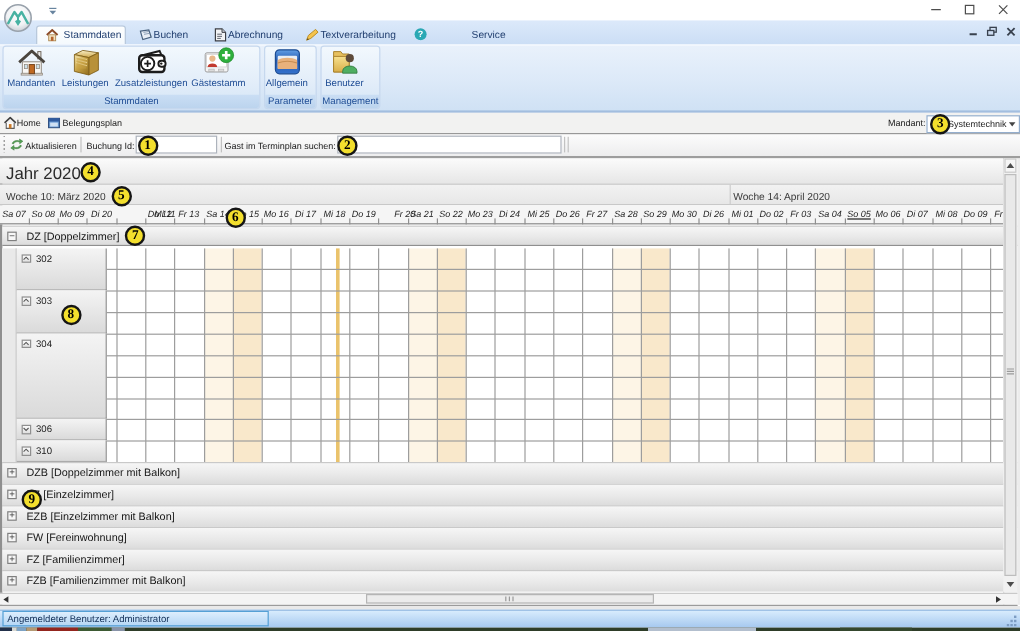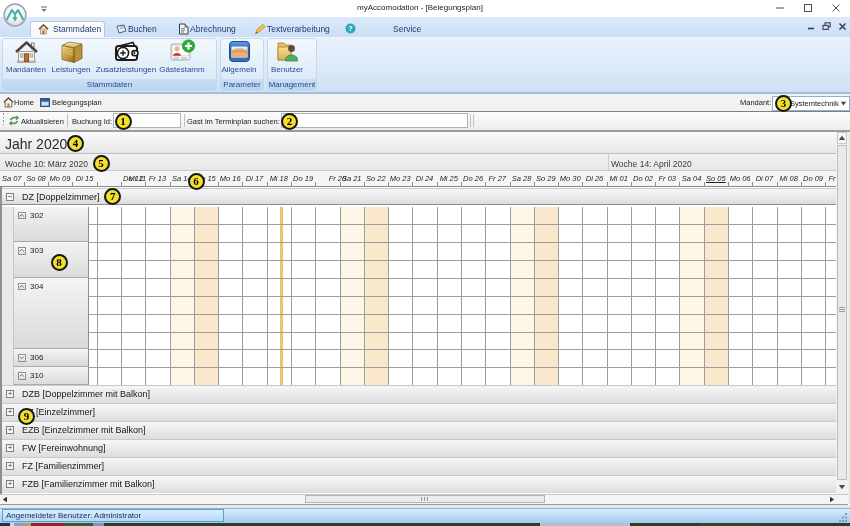--- a/index.html
+++ b/index.html
@@ -18,21 +18,20 @@
 .gbox{position:absolute;box-sizing:border-box;width:8px;height:8px;border:1px solid #7f7f7f;
   background:#f7f7f7;color:#3a3a3a;font-size:8px;line-height:6.5px;text-align:center;}
 .gtext{position:absolute;font-size:9px;color:#161616;white-space:nowrap;}
 .rbtn{position:absolute;box-sizing:border-box;width:7.5px;height:7.5px;border:1px solid #8f8f8f;
   background:linear-gradient(#fcfcfc,#dfdfdf);}
 .rtext{position:absolute;font-size:8px;color:#1a1a1a;}
 </style></head><body>
 <div id="app">
 
 <div class="abs" style="left:0;top:0;width:850px;height:17px;background:#ffffff;"></div>
-<div class="abs" style="left:320px;top:2.5px;width:200px;height:13px;font-size:8px;color:#1c1c1c;text-align:center;white-space:nowrap;">myAccomodation - [Belegungsplan]</div>
 <svg class="abs" style="left:770px;top:0;" width="76" height="16" viewBox="0 0 76 16">
   <line x1="6" y1="8" x2="14" y2="8" stroke="#4d4d4d" stroke-width="1"></line>
   <rect x="34.5" y="4.5" width="7" height="7" fill="none" stroke="#4d4d4d" stroke-width="1"></rect>
   <path d="M62.5 4.5 L69.5 11.5 M69.5 4.5 L62.5 11.5" stroke="#4d4d4d" stroke-width="1"></path>
 </svg>
 
 <div class="abs" style="left:0;top:17px;width:850px;height:19.5px;background:linear-gradient(#dcE9fa,#cbdef5);"></div>
 
 <svg class="abs" style="left:3px;top:3px;z-index:5;" width="24" height="24" viewBox="0 0 24 24">
   <defs>
@@ -229,21 +228,21 @@
 <div class="abs" style="left:0;top:131.5px;width:836px;height:22.5px;background:linear-gradient(#fbfbfb,#e6e6e6);border-bottom:1px solid #bcbcbc;box-sizing:border-box;"></div>
 <div class="abs" style="left:5px;top:136px;font-size:14px;color:#2b2b2b;">Jahr 2020</div>
 <div class="abs" style="left:0;top:154px;width:836px;height:17px;background:linear-gradient(#f2f2f2,#e7e7e7);border-bottom:1px solid #c8c8c8;box-sizing:border-box;"></div>
 <div class="abs" style="left:5px;top:158.5px;font-size:8.5px;color:#3a3a3a;">Woche 10: März 2020</div>
 <div class="abs" style="left:611px;top:158.5px;font-size:8.5px;color:#3a3a3a;">Woche 14: April 2020</div>
 <div class="abs" style="left:607.5px;top:154px;width:1px;height:16px;background:#cccccc;"></div>
 <div class="abs" style="left:0;top:171px;width:836px;height:16px;background:#f5f5f5;border-bottom:1.5px solid #8a8a8a;box-sizing:border-box;"></div>
 <div class="dlab" style="left:-6.3px;top:174px;width:36px;">Sa 07</div>
 <div class="dlab" style="left:18.0px;top:174px;width:36px;">So 08</div>
 <div class="dlab" style="left:42px;top:174px;width:36px;">Mo 09</div>
-<div class="dlab" style="left:66.6px;top:174px;width:36px;">Di 15</div>
+<div class="dlab" style="left:66.6px;top:174px;width:36px;">Di 20</div>
 <div class="dlab" style="left:90.9px;top:174px;width:37px;padding-left:28px;">Mi 11</div>
 <div class="dlab" style="left:115.1px;top:174px;width:36px;">Do 12</div>
 <div class="dlab" style="left:139.4px;top:174px;width:36px;">Fr 13</div>
 <div class="dlab" style="left:163.7px;top:174px;width:36px;">Sa 14</div>
 <div class="dlab" style="left:188.0px;top:174px;width:36px;">So 15</div>
 <div class="dlab" style="left:212.3px;top:174px;width:36px;">Mo 16</div>
 <div class="dlab" style="left:236.5px;top:174px;width:36px;">Di 17</div>
 <div class="dlab" style="left:260.8px;top:174px;width:36px;">Mi 18</div>
 <div class="dlab" style="left:285.1px;top:174px;width:36px;">Do 19</div>
 <div class="dlab" style="left:309.4px;top:174px;width:56px;">Fr 20</div>

